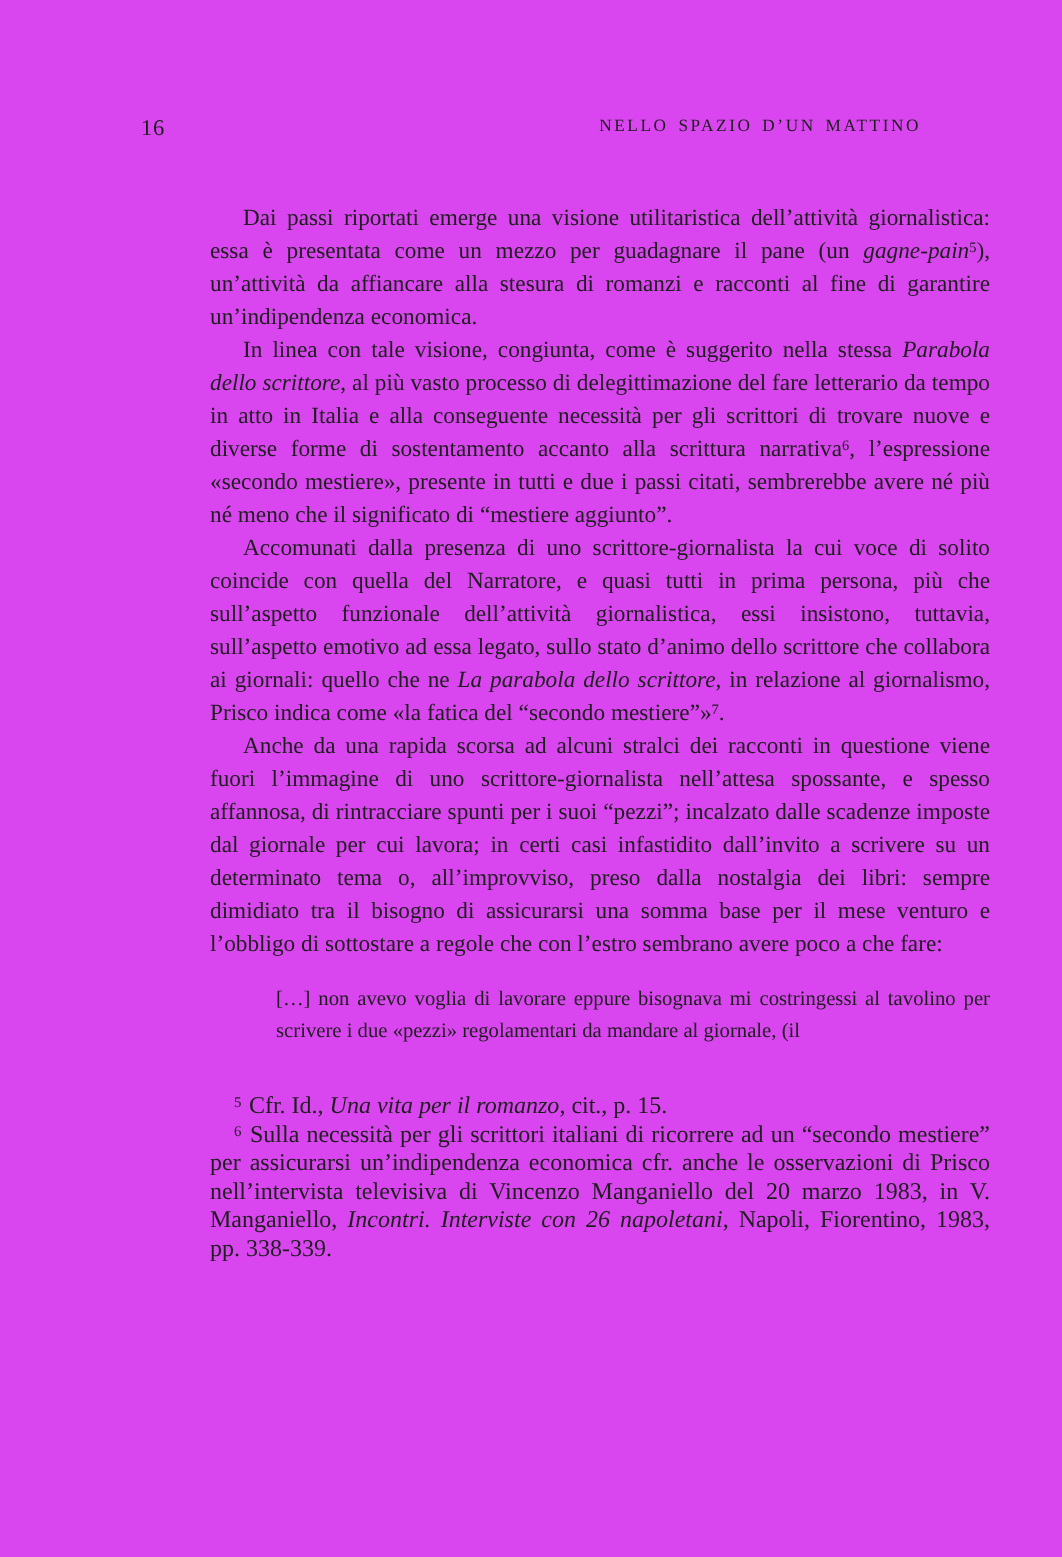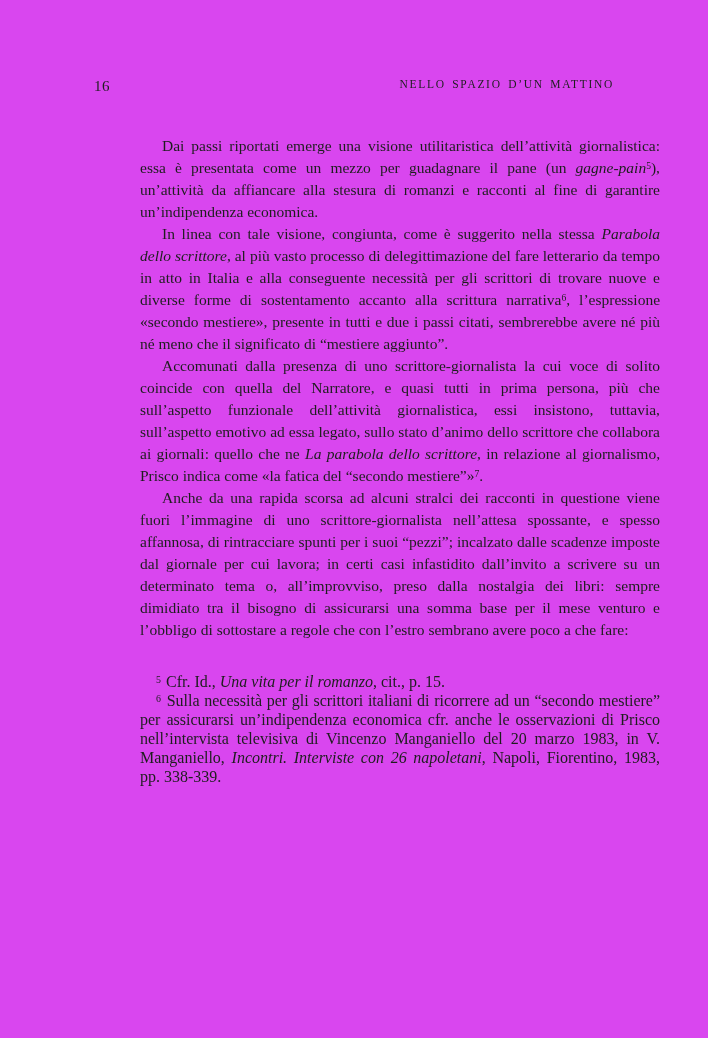--- a/index.html
+++ b/index.html
@@ -88,20 +88,21 @@
   </header>
 
   <main class="textcol">
     <div id="paragraphs">
         <p class="para"><span>Dai passi riportati emerge una visione utilitaristica dell’attività giornalistica: essa è presentata come un mezzo per guadagnare il pane (un </span><em>gagne-pain</em><sup>5</sup><span>), un’attività da affiancare alla stesura di romanzi e racconti al fine di garantire un’indipendenza economica.</span></p>
         <p class="para"><span>In linea con tale visione, congiunta, come è suggerito nella stessa </span><em>Parabola dello scrittore</em><span>, al più vasto processo di delegittimazione del fare letterario da tempo in atto in Italia e alla conseguente necessità per gli scrittori di trovare nuove e diverse forme di sostentamento accanto alla scrittura narrativa</span><sup>6</sup><span>, l’espressione «secondo mestiere», presente in tutti e due i passi citati, sembrerebbe avere né più né meno che il significato di “mestiere aggiunto”.</span></p>
         <p class="para"><span>Accomunati dalla presenza di uno scrittore-giornalista la cui voce di solito coincide con quella del Narratore, e quasi tutti in prima persona, più che sull’aspetto funzionale dell’attività giornalistica, essi insistono, tuttavia, sull’aspetto emotivo ad essa legato, sullo stato d’animo dello scrittore che collabora ai giornali: quello che ne </span><em>La parabola dello scrittore</em><span>, in relazione al giornalismo, Prisco indica come «la fatica del “secondo mestiere”»</span><sup>7</sup><span>.</span></p>
         <p class="para"><span>Anche da una rapida scorsa ad alcuni stralci dei racconti in questione viene fuori l’immagine di uno scrittore-giornalista nell’attesa spossante, e spesso affannosa, di rintracciare spunti per i suoi “pezzi”; incalzato dalle scadenze imposte dal giornale per cui lavora; in certi casi infastidito dall’invito a scrivere su un determinato tema o, all’improvviso, preso dalla nostalgia dei libri: sempre dimidiato tra il bisogno di assicurarsi una somma base per il mese venturo e l’obbligo di sottostare a regole che con l’estro sembrano avere poco a che fare:</span></p>
       </div>
 
+    <blockquote class="quote" id="quote"><span>[…] non avevo voglia di lavorare eppure bisognava mi costringessi al tavolino per scrivere i due «pezzi» regolamentari da mandare al giornale, (il</span></blockquote>
 
     <section class="footnotes" id="footnotes">
         <p class="footnote"><sup class="fn-marker">5</sup> <span>Cfr. Id., </span><em>Una vita per il romanzo</em><span>, cit., p. 15.</span></p>
         <p class="footnote"><sup class="fn-marker">6</sup> <span>Sulla necessità per gli scrittori italiani di ricorrere ad un “secondo mestiere” per assicurarsi un’indipendenza economica cfr. anche le osservazioni di Prisco nell’intervista televisiva di Vincenzo Manganiello del 20 marzo 1983, in V. Manganiello, </span><em>Incontri. Interviste con 26 napoletani</em><span>, Napoli, Fiorentino, 1983, pp. 338-339.</span></p>
       </section>
   </main>
 
 </div>
 
 </body></html>

